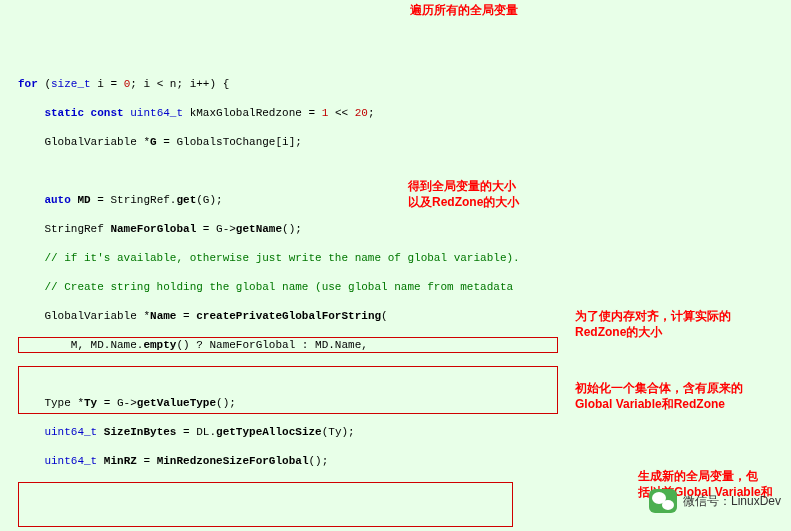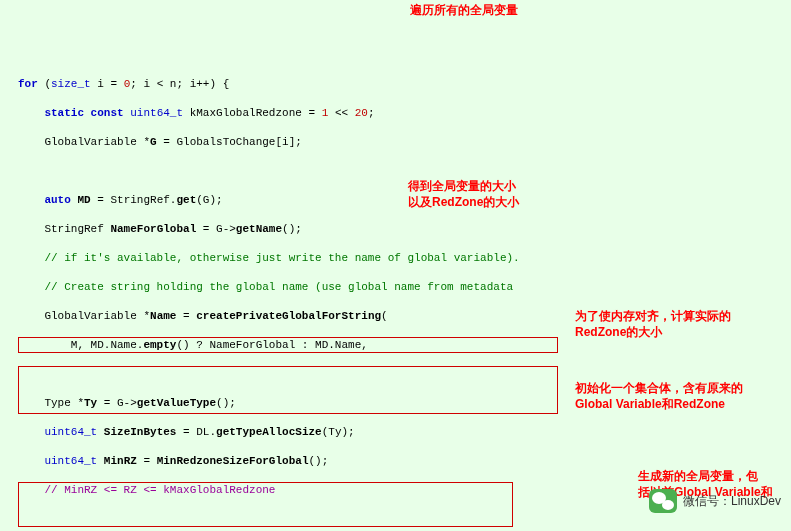--- a/index.html
+++ b/index.html
@@ -76,21 +76,20 @@
 <div class="line"><span>    </span><span class="kw">auto</span><span> </span><span class="var">MD</span><span> = StringRef.</span><span class="fn">get</span><span>(G);</span></div>
 <div class="line"><span>    StringRef </span><span class="var">NameForGlobal</span><span> = G-&gt;</span><span class="fn">getName</span><span>();</span></div>
 <div class="line"><span class="comment">    // if it's available, otherwise just write the name of global variable).</span></div>
 <div class="line"><span class="comment">    // Create string holding the global name (use global name from metadata</span></div>
 <div class="line"><span>    GlobalVariable *</span><span class="var">Name</span><span> = </span><span class="fn">createPrivateGlobalForString</span><span>(</span></div>
 <div class="line"><span>        M, MD.Name.</span><span class="fn">empty</span><span>() ? NameForGlobal : MD.Name,</span></div>
 <div class="line"> </div>
 <div class="line"><span>    Type *</span><span class="var">Ty</span><span> = G-&gt;</span><span class="fn">getValueType</span><span>();</span></div>
 <div class="line"><span>    </span><span class="type">uint64_t</span><span> </span><span class="var">SizeInBytes</span><span> = DL.</span><span class="fn">getTypeAllocSize</span><span>(Ty);</span></div>
 <div class="line"><span>    </span><span class="type">uint64_t</span><span> </span><span class="var">MinRZ</span><span> = </span><span class="fn">MinRedzoneSizeForGlobal</span><span>();</span></div>
-<div class="line"><span class="comment2">    // MinRZ &lt;= RZ &lt;= kMaxGlobalRedzone</span></div>
 
 
 
 
 
 
 
 
 
 

